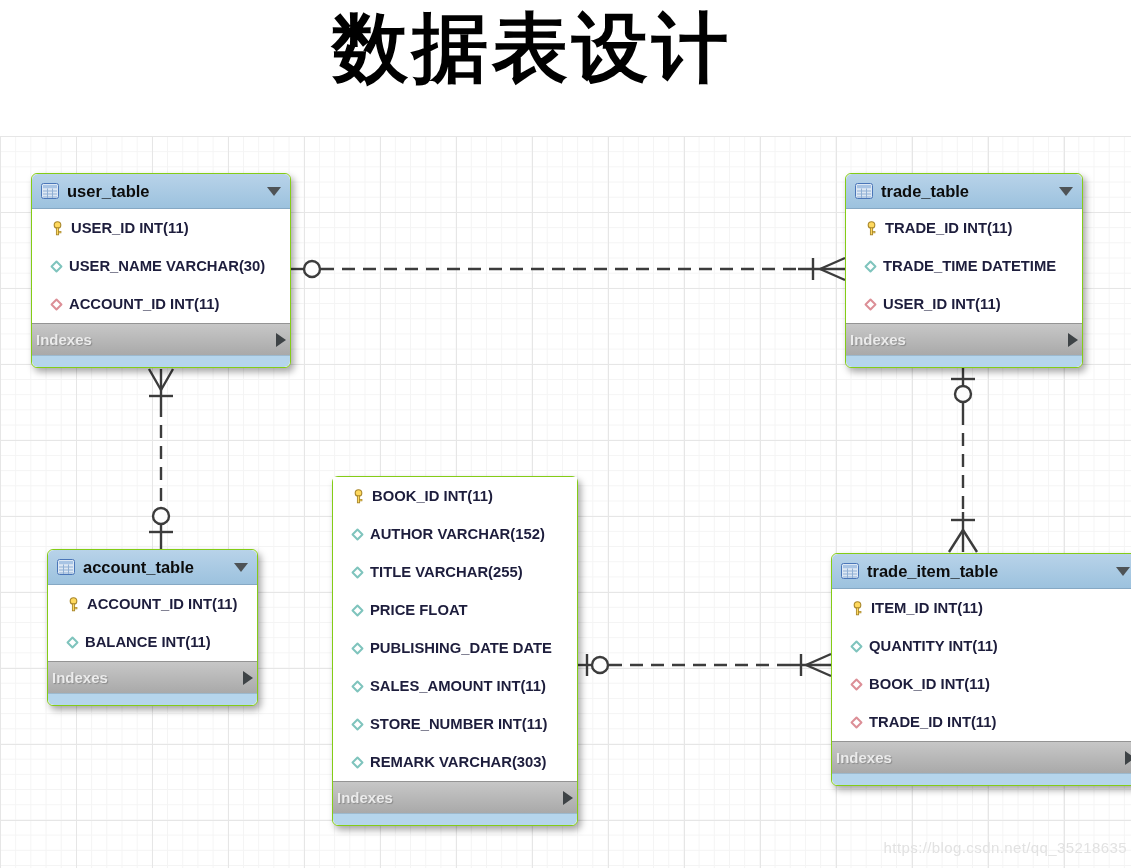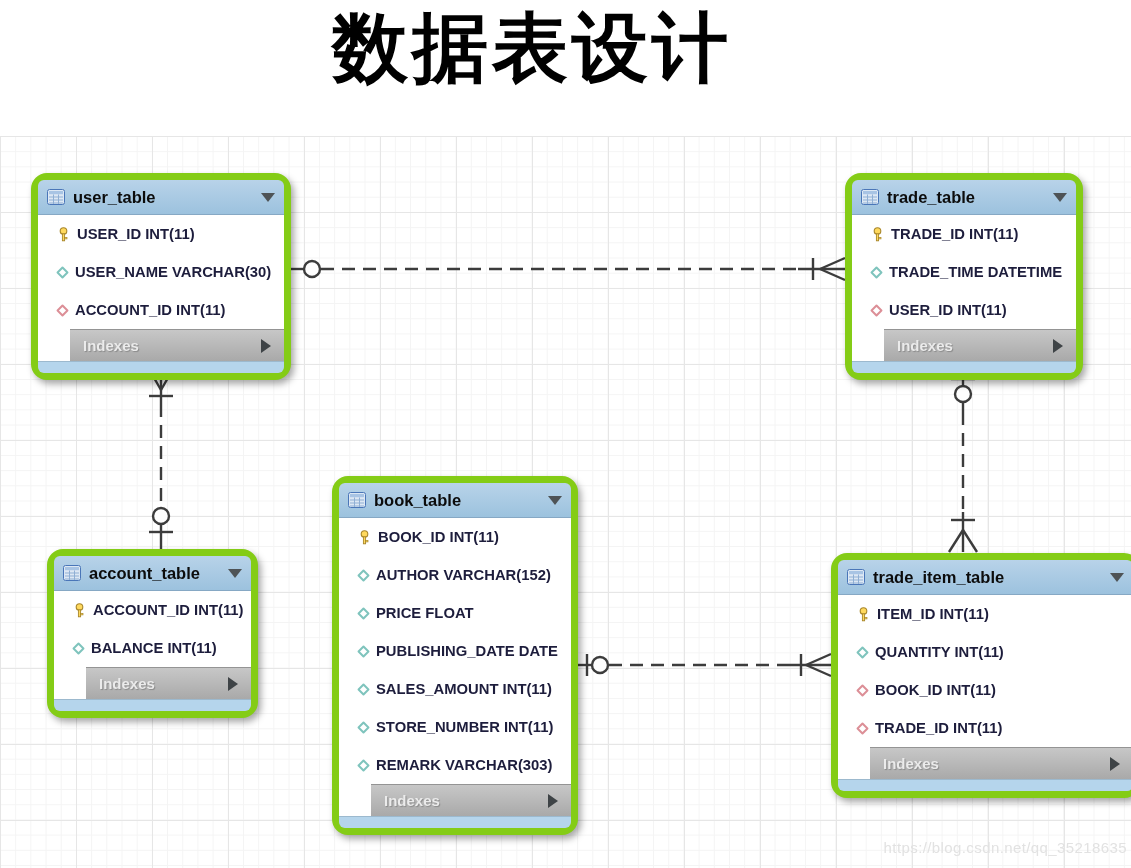--- a/index.html
+++ b/index.html
@@ -29,45 +29,44 @@
   }
 
   
   svg.rels { position:absolute; left:0; top:0; pointer-events:none; }
   svg.rels path, svg.rels circle { stroke:#3c3c3c; stroke-width:2.4; fill:none; }
   svg.rels path.dash { stroke-dasharray:13 8; }
   svg.rels circle { fill:#fdfdfd; }
 
   
   .table {
-    position:absolute; border-radius:16px;
+    position:absolute; border-radius:6px;
     box-shadow:3px 4px 7px rgba(0,0,0,0.35);
-    background:#fff; border:7px solid #84cc16;
+    background:#fff; border:1px solid #84cc16;
   }
   .thead {
     height:35px; display:flex; align-items:center; gap:8px; padding:0 9px;
     background:linear-gradient(#b8d3e9, #9cc2de);
     border-bottom:1px solid #86a8c4; border-radius:6px 6px 0 0;
   }
   .tname { font-size:16.5px; font-weight:bold; color:#0c0c0c; flex:1 1 auto; }
   .tri-down { width:0; height:0; border-left:7px solid transparent; border-right:7px solid transparent; border-top:9px solid #4e5356; }
   .tri-right { width:0; height:0; border-top:7px solid transparent; border-bottom:7px solid transparent; border-left:10px solid #3e4346; }
   .tbody { background:#fff; }
   .trow { height:38px; display:flex; align-items:center; gap:7px; padding:0 19px; }
   .ctext { font-size:14.8px; font-weight:bold; color:#1d1d3c; white-space:nowrap; }
   .ticon { display:flex; align-items:center; }
   .ickey { display:flex; align-items:center; width:13px; }
   .dia { width:9px; height:9px; border:2px solid; background:#fff; transform:rotate(45deg); border-radius:1px; flex:0 0 auto; margin:0 1px; }
   .dia-teal { border-color:#7fc4bd; }
   .dia-red  { border-color:#dc8f97; }
   .tindex {
     height:32px; display:flex; align-items:center; justify-content:space-between;
-    padding:0 13px; background:linear-gradient(#c7c7c7, #a9a9a9);
+    padding:0 4px; background:linear-gradient(#c7c7c7, #a9a9a9);
     border-top:1px solid #949494;
-    margin-left:32px;
   }
   .itext { font-size:15px; font-weight:bold; color:#ebebeb; text-shadow:1px 1px 1px #8a8a8a; }
   .tfoot { height:12px; background:#b5d5ec; border-top:1px solid #9cb9ce; border-radius:0 0 6px 6px; }
 
   
   #t-user  { left:31px;  top:173px; width:260px; }
   #t-trade { left:845px; top:173px; width:238px; }
   #t-acct  { left:47px;  top:549px; width:211px; }
   #t-book  { left:332px; top:476px; width:246px; }
   #t-item  { left:831px; top:553px; width:309px; }
@@ -231,45 +230,38 @@
       </div>
     </div>
     <div class="tindex">
       <span class="itext">Indexes</span>
       <span class="tri-right"></span>
     </div>
     <div class="tfoot"></div>
   </div>
 
   <div class="table" id="t-book">
-    <div class="thead">
-      <span class="ticon">
-        <svg width="18" height="16" viewBox="0 0 18 16">
-            <rect x="0.5" y="0.5" width="17" height="15" rx="2" fill="#dde8f4" stroke="#4a76b8"></rect>
-            <rect x="2" y="2" width="14" height="3.2" fill="#a8c4e4"></rect>
-            <path d="M2,8 H16 M2,11 H16 M2,14 H16 M6.5,5.5 V15 M11.5,5.5 V15" stroke="#8fafd4" stroke-width="1" fill="none"></path>
-          </svg>
-      </span>
-      <span class="tname">book_table</span>
-      <span class="tri-down"></span>
-    </div>
     <div class="tbody">
       <div class="trow">
         <span class="ickey">
             <svg width="13" height="15" viewBox="0 0 13 15">
               <circle cx="6.5" cy="4" r="3.3" fill="#ffd95e" stroke="#a8862a" stroke-width="1.1"></circle>
               <rect x="5.4" y="6.8" width="2.2" height="7" fill="#ffd95e" stroke="#a8862a" stroke-width="0.9"></rect>
               <rect x="7.6" y="10.4" width="2.4" height="1.5" fill="#ffd95e" stroke="#a8862a" stroke-width="0.7"></rect>
             </svg>
           </span>
         <span class="ctext">BOOK_ID INT(11)</span>
       </div>
       <div class="trow">
         <span class="dia dia-teal"></span>
         <span class="ctext">AUTHOR VARCHAR(152)</span>
+      </div>
+      <div class="trow">
+        <span class="dia dia-teal"></span>
+        <span class="ctext">TITLE VARCHAR(255)</span>
       </div>
       <div class="trow">
         <span class="dia dia-teal"></span>
         <span class="ctext">PRICE FLOAT</span>
       </div>
       <div class="trow">
         <span class="dia dia-teal"></span>
         <span class="ctext">PUBLISHING_DATE DATE</span>
       </div>
       <div class="trow">

